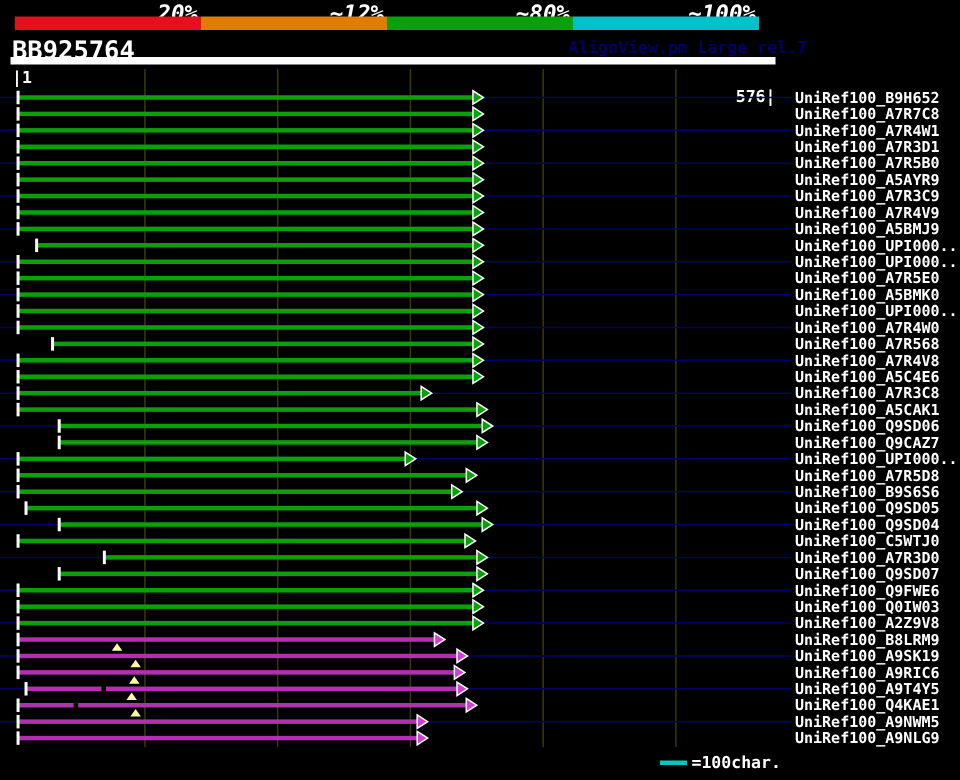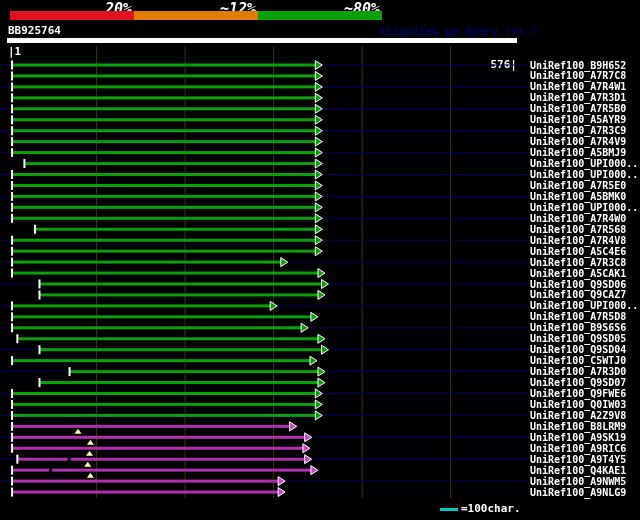--- a/index.html
+++ b/index.html
@@ -2,21 +2,21 @@
 <html><head>
 <meta charset="utf-8">
 <style>
   html,body{margin:0;padding:0;background:#000;}
   .screen{position:relative;width:640px;height:520px;background:#000;overflow:hidden;
           font-family:"DejaVu Sans Mono", monospace;font-weight:bold;color:#fff;font-size:11px;}
   .scalebar{position:absolute;left:10px;top:0;width:620px;height:20px;display:flex;}
   .seg{position:relative;width:124px;height:20px;}
   .seg .swatch{position:absolute;left:0;top:11px;width:100%;height:9px;}
   .seg .slabel{position:absolute;top:0;right:2px;font-size:15px;color:#fff;font-style:italic;}
-  .hdr-title{position:absolute;left:8px;top:24px;font-size:11px;color:#fff;}
+  .hdr-title{position:absolute;left:8px;top:24px;font-size:17px;color:#fff;}
   .version{position:absolute;right:102px;top:25px;font-size:11px;}
   .querybar{position:absolute;left:7px;top:38px;width:510px;height:5px;background:#fff;}
   .ruler-start{position:absolute;left:8px;top:45px;}
   .ruler-end{position:absolute;right:123px;top:58px;}
   #plot{position:absolute;left:0;top:0;width:640px;height:520px;}
   .legend-left{position:absolute;left:8px;top:502px;white-space:pre;}
   .legend-right{position:absolute;left:440px;top:502px;}
   .qsym{color:#ffffa0;font-size:9px;}
   .ssym{color:#00c8c8;}
   .scale-line{display:inline-block;width:18px;height:3px;background:#00c8c8;vertical-align:middle;margin-right:3px;}
@@ -32,24 +32,28 @@
         <div class="swatch" style="background: rgb(227, 16, 31);"></div>
       </div>
       <div class="seg">
         <span class="slabel">~12%</span>
         <div class="swatch" style="background: rgb(224, 125, 0);"></div>
       </div>
       <div class="seg">
         <span class="slabel">~80%</span>
         <div class="swatch" style="background: rgb(10, 160, 10);"></div>
       </div>
+      <div class="seg">
+        <span class="slabel">~100%</span>
+        <div class="swatch" style="background: rgb(0, 192, 200);"></div>
+      </div>
     </div>
 
   <div class="hdr-title">BB925764</div>
-  <div class="version" style="color: rgb(0, 0, 102);">AlignView.pm Query rel.7</div>
+  <div class="version" style="color: rgb(0, 0, 102);">AlignView.pm Large rel.7</div>
 
   <div class="querybar"></div>
 
   <div class="ruler-start">|1</div>
   <div class="ruler-end">576|</div>
 
   <svg id="plot" xmlns="http://www.w3.org/2000/svg">
       <line x1="96.615" x2="96.615" y1="46" y2="498" stroke="#3a3a00" stroke-width="1"></line>
       <line x1="185.115" x2="185.115" y1="46" y2="498" stroke="#3a3a00" stroke-width="1"></line>
       <line x1="273.615" x2="273.615" y1="46" y2="498" stroke="#3a3a00" stroke-width="1"></line>

